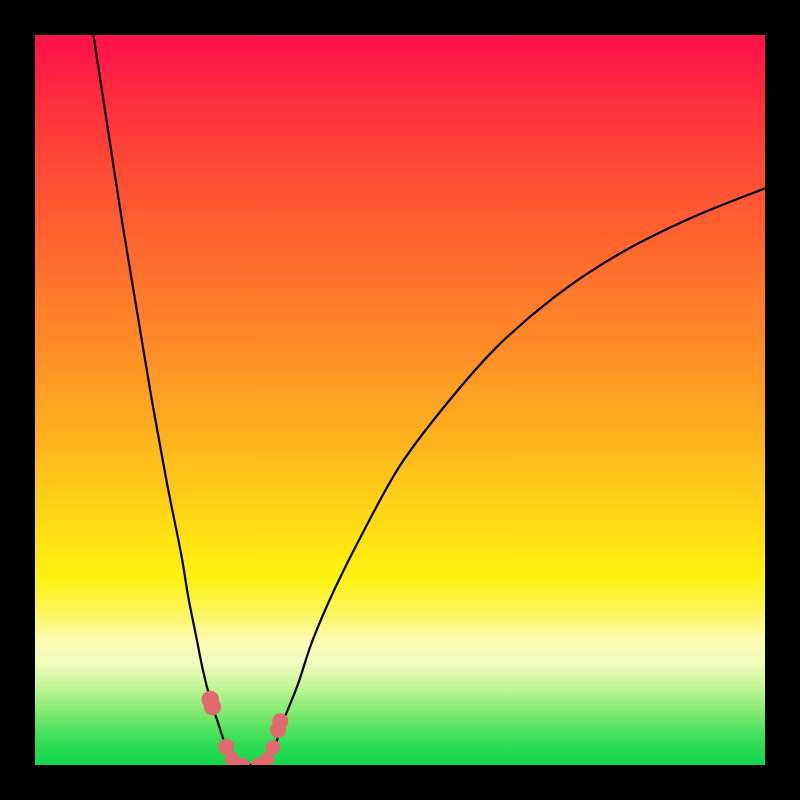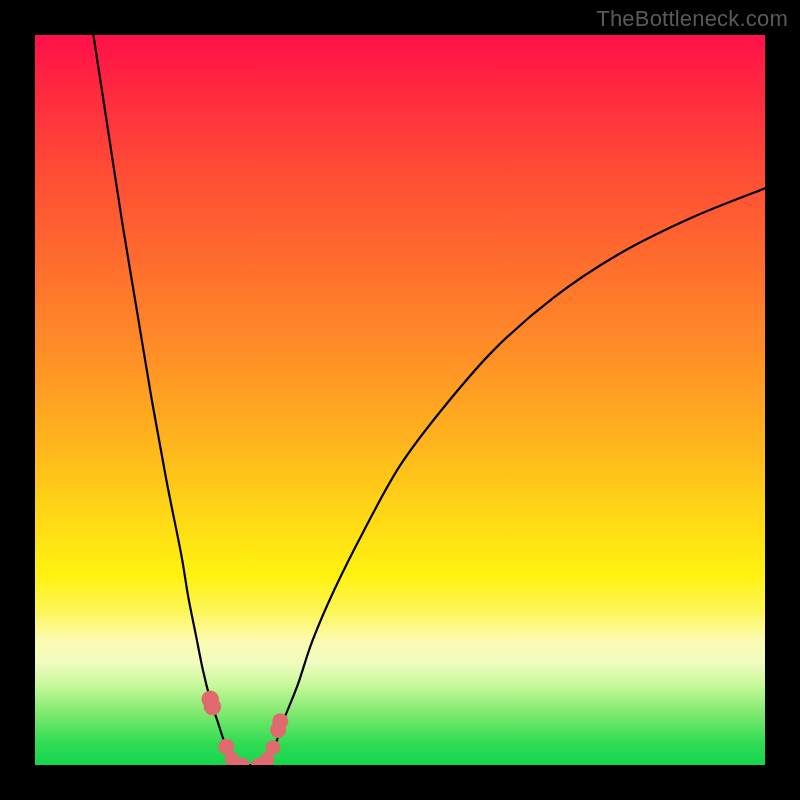--- a/index.html
+++ b/index.html
@@ -64,21 +64,20 @@
   }
   .marker {
     fill: #e06a6e;
     stroke: none;
   }
 </style>
 </head>
 <body>
 
 <div class="frame">
-  <div class="watermark">TheBottleneck.com</div>
   <div class="plot">
     <svg class="curve" viewBox="0 0 730 730" preserveAspectRatio="none">
       <path id="left-path" fill="none" stroke="#000" stroke-width="2.2" stroke-linecap="round" d="M 58.4 0 C 60.83333333333333 15.816666666666663, 68.13333333333334 63.26666666666665, 73 94.89999999999998 C 77.86666666666666 126.5333333333333, 82.73333333333332 159.3833333333333, 87.6 189.79999999999995 C 92.46666666666667 220.2166666666666, 97.33333333333334 248.19999999999996, 102.2 277.4 C 107.06666666666666 306.59999999999997, 111.93333333333334 337.01666666666665, 116.8 365 C 121.66666666666666 392.98333333333335, 126.53333333333333 419.75, 131.4 445.3 C 136.26666666666668 470.85, 142.35 498.83333333333326, 146 518.3 C 149.65 537.7666666666667, 150.86666666666665 548.7166666666667, 153.29999999999998 562.1 C 155.73333333333332 575.4833333333333, 158.16666666666666 586.4333333333334, 160.6 598.6 C 163.03333333333333 610.7666666666667, 165.46666666666667 624.1500000000001, 167.9 635.1 C 170.33333333333334 646.05, 172.76666666666665 655.7833333333333, 175.2 664.3 C 177.63333333333333 672.8166666666666, 180.06666666666666 678.9000000000001, 182.5 686.2 C 184.93333333333334 693.5, 187.36666666666667 702.0166666666667, 189.8 708.1 C 192.23333333333335 714.1833333333334, 195.15333333333336 719.0500000000001, 197.10000000000002 722.7 C 199.04666666666668 726.35, 200.75000000000003 728.7833333333333, 201.48000000000002 730"></path>
       <path id="flat-path" fill="none" stroke="#000" stroke-width="2.2" stroke-linecap="round" d="M 201.48000000000002 730 L 229.95 730"></path>
       <path id="right-path" fill="none" stroke="#000" stroke-width="2.2" stroke-linecap="round" d="M 229.95 730 C 230.55833333333334 728.7833333333333, 231.77499999999998 726.35, 233.6 722.7 C 235.425 719.0500000000001, 238.46666666666667 714.1833333333334, 240.9 708.1 C 243.33333333333334 702.0166666666667, 244.55 695.9333333333334, 248.20000000000002 686.2 C 251.85000000000002 676.4666666666667, 257.93333333333334 663.0833333333334, 262.8 649.7 C 267.6666666666667 636.3166666666667, 271.31666666666666 621.7166666666667, 277.4 605.9 C 283.4833333333333 590.0833333333333, 290.7833333333333 573.05, 299.29999999999995 554.8 C 307.8166666666666 536.55, 317.55 517.0833333333333, 328.5 496.4 C 339.45 475.71666666666664, 351.6166666666667 451.3833333333334, 365 430.70000000000005 C 378.3833333333333 410.0166666666667, 392.98333333333335 391.76666666666665, 408.8 372.3 C 424.6166666666667 352.83333333333337, 441.65 332.15000000000003, 459.9 313.90000000000003 C 478.15 295.65000000000003, 497.6166666666666 278.6166666666667, 518.3 262.8 C 538.9833333333333 246.98333333333335, 560.8833333333333 232.38333333333338, 584 219.00000000000006 C 607.1166666666667 205.61666666666673, 632.6666666666666 193.45000000000002, 657 182.5 C 681.3333333333334 171.54999999999998, 717.8333333333334 158.16666666666663, 730 153.29999999999995"></path>
       <g id="markers">
           <circle cx="175.2" cy="664.3" r="8.76" class="marker"></circle>
           <circle cx="177.39" cy="671.6" r="8.76" class="marker"></circle>
           <circle cx="191.26000000000002" cy="711.75" r="8.030000000000001" class="marker"></circle>
           <circle cx="197.10000000000002" cy="724.16" r="7.3" class="marker"></circle>

